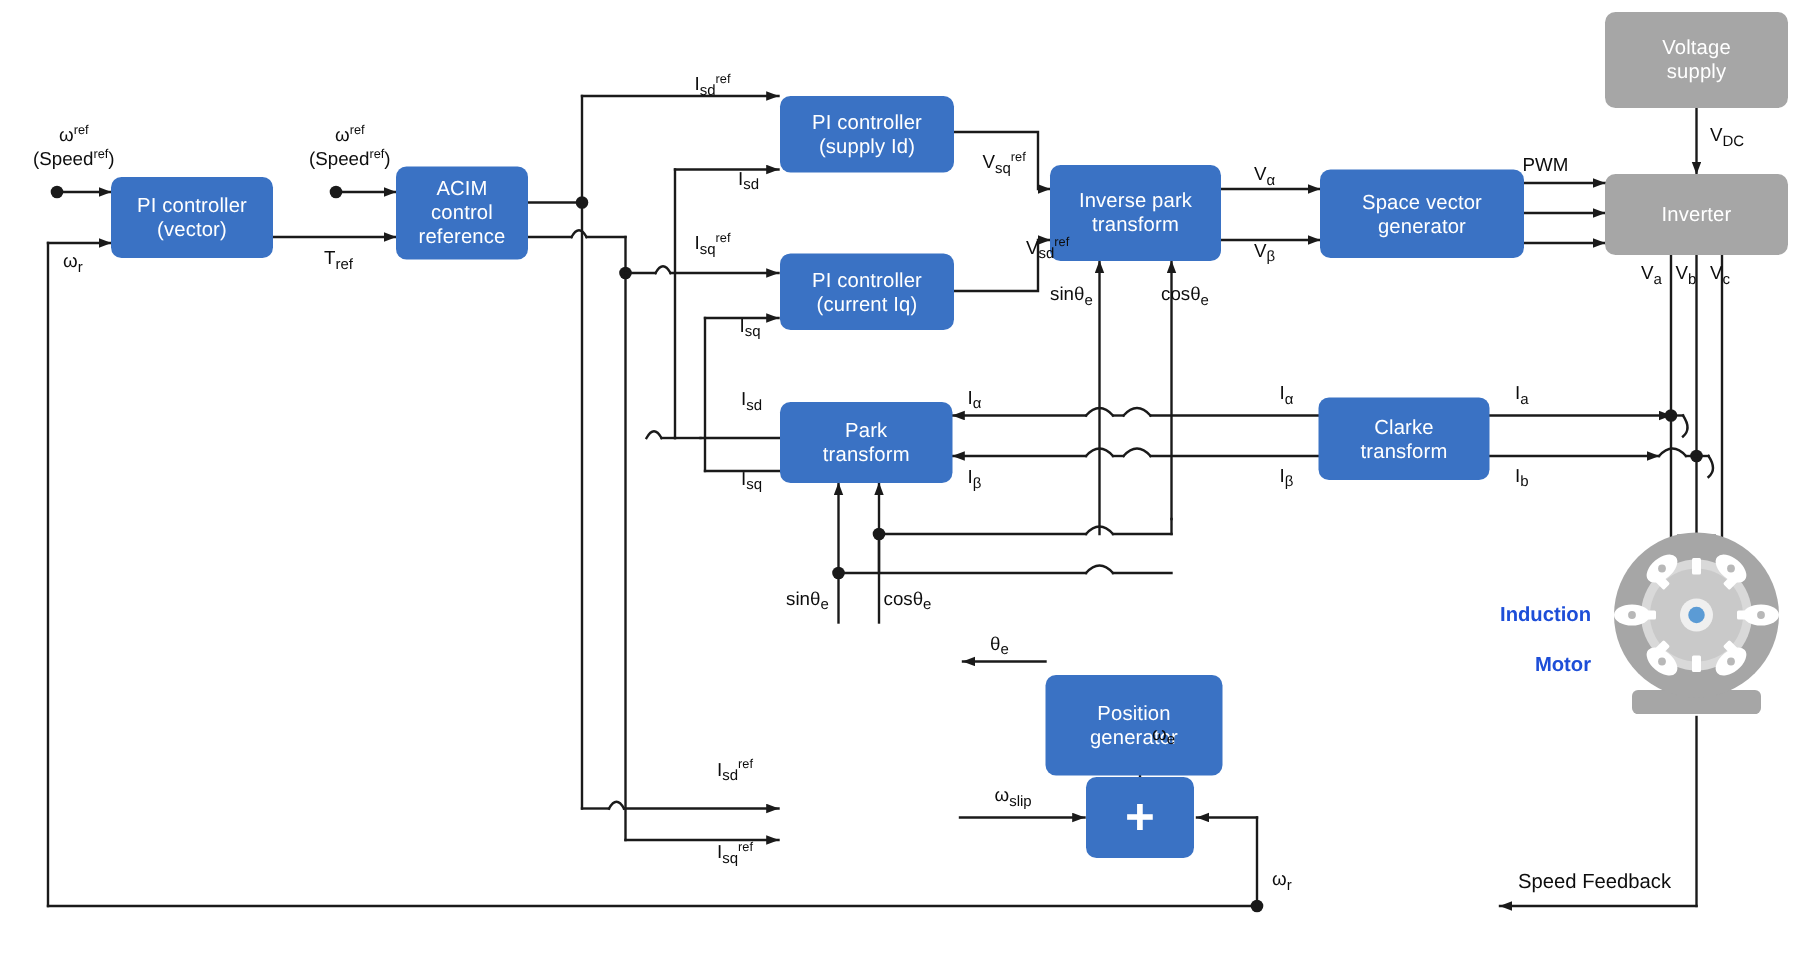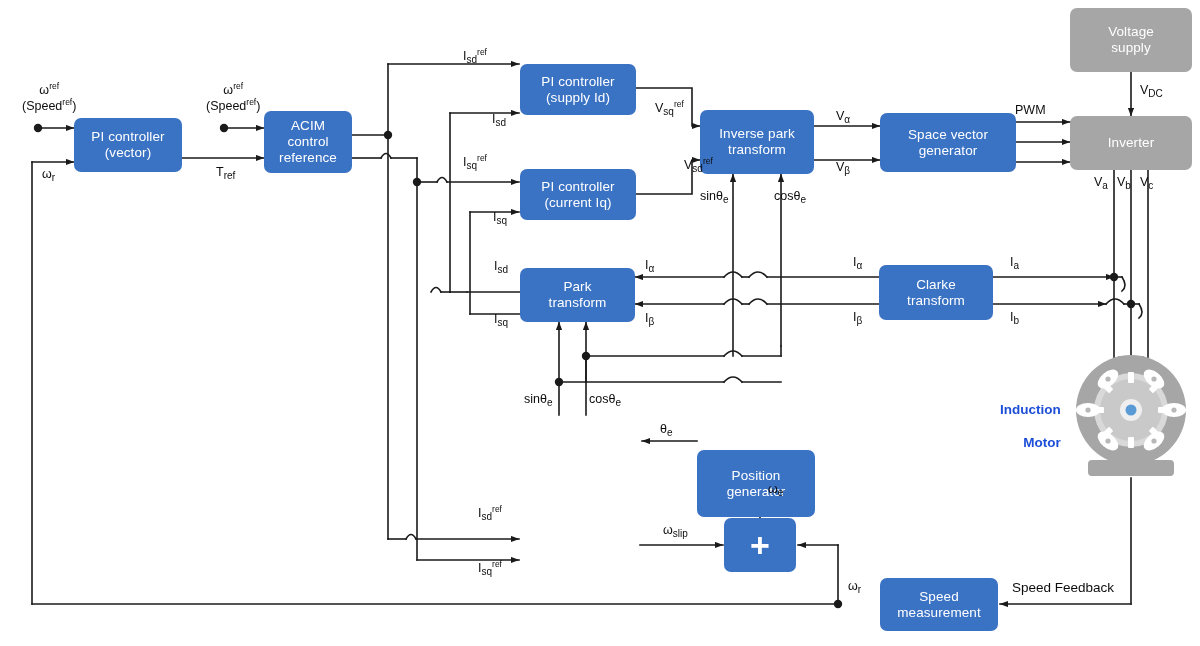--- a/index.html
+++ b/index.html
@@ -226,26 +226,20 @@
       <span>Position</span><br>
       <span>generator</span>
     </span>
   </div>
 
 
   <div class="blk blue plus" style="left:724px;top:518px;width:72px;height:54px;">
     <span>+</span>
   </div>
 
-  <div class="blk blue" style="left:880px;top:578px;width:118px;height:53px;">
-    <span>
-      <span>Speed</span><br>
-      <span>measurement</span>
-    </span>
-  </div>
 
   <div class="blk gray" style="left:1070px;top:8px;width:122px;height:64px;">
     <span>
       <span>Voltage</span><br>
       <span>supply</span>
     </span>
   </div>
 
   <div class="blk gray" style="left:1070px;top:116px;width:122px;height:54px;">
     <span>Inverter</span>

